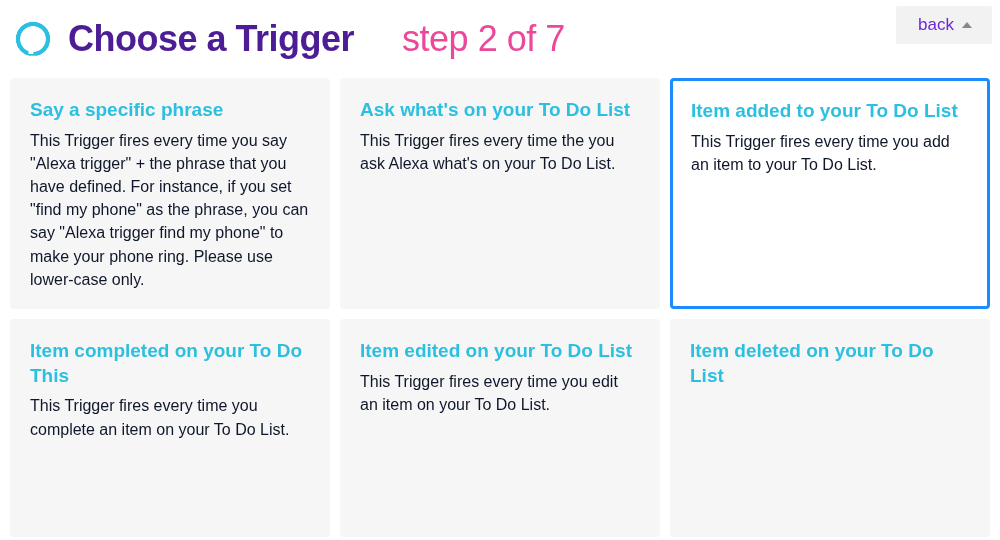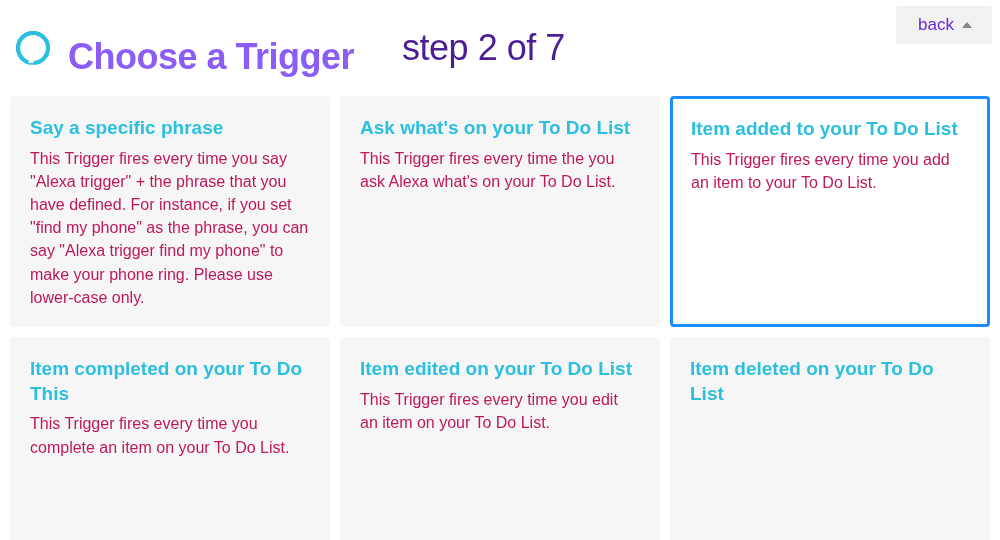--- a/index.html
+++ b/index.html
@@ -19,29 +19,28 @@
   .logo {
     width: 34px;
     height: 34px;
     margin-right: 18px;
     margin-left: 4px;
   }
   .logo svg { width: 100%; height: 100%; display: block; }
   .title {
     font-size: 36px;
     font-weight: 600;
-    color: #8b5cf6;
+    color: #4c1d95;
     letter-spacing: -0.5px;
     margin-right: 48px;
-    margin-top: 18px;
   }
   .step {
     font-size: 36px;
     font-weight: 400;
-    color: #4c1d95;
+    color: #ec4899;
     letter-spacing: -0.5px;
   }
   .back-btn {
     position: absolute;
     top: 6px;
     right: 8px;
     background: #f2f2f2;
     border: none;
     padding: 9px 20px 9px 22px;
     font-size: 17px;
@@ -78,21 +77,21 @@
     background: #fff;
   }
   .card-title {
     color: #2bbfe0;
     font-size: 19px;
     font-weight: 600;
     margin-bottom: 6px;
     line-height: 1.3;
   }
   .card-desc {
-    color: #be185d;
+    color: #0f172a;
     font-size: 16px;
     line-height: 1.45;
   }
 </style>
 </head>
 <body>
 
 <div class="header">
   <div class="logo">
     <svg viewBox="0 0 100 100">

